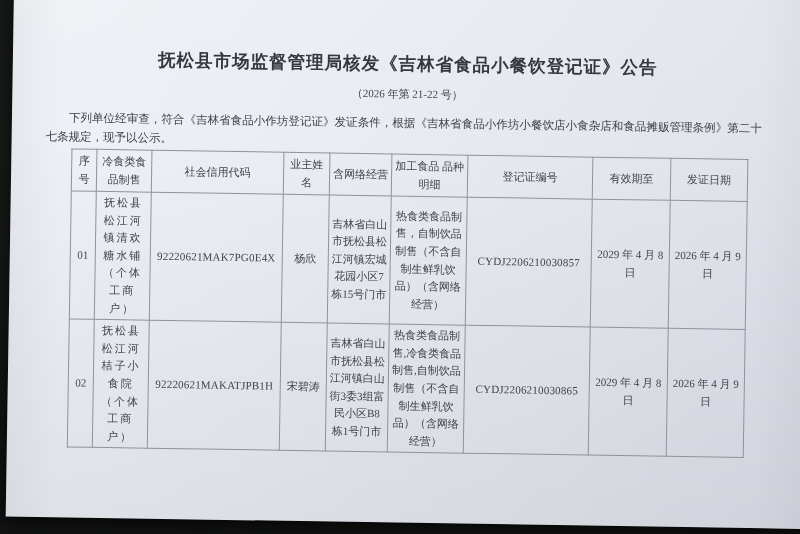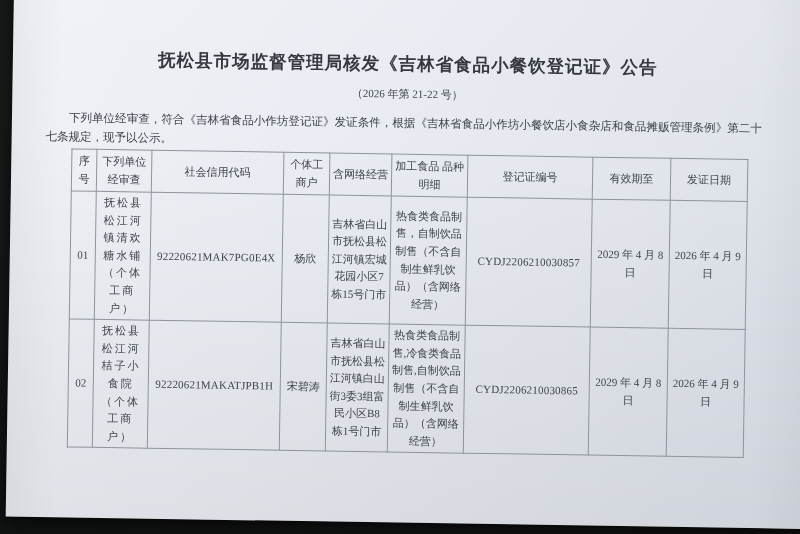--- a/index.html
+++ b/index.html
@@ -111,23 +111,23 @@
         <col style="width:46px">
           <col style="width:62px">
           <col style="width:76px">
         <col style="width:125px">
           <col style="width:78px">
           <col style="width:77px">
       </colgroup>
       <tbody>
           <tr class="hdr">
         <th>序号</th>
-        <th>下列单位经审查</th>
+        <th>冷食类食品制售</th>
         <th>社会信用代码</th>
-        <th>个体工商户</th>
+        <th>业主姓名</th>
         <th>含网络经营</th>
         <th>加工食品 品种明细</th>
         <th>登记证编号</th>
         <th>有效期至</th>
         <th>发证日期</th>
       </tr>
       <tr class="r1">
         <td>01</td>
         <td class="spread">抚松县松江河镇清欢糖水铺（个体工商户）</td>
         <td class="code">92220621MAK7PG0E4X</td>

